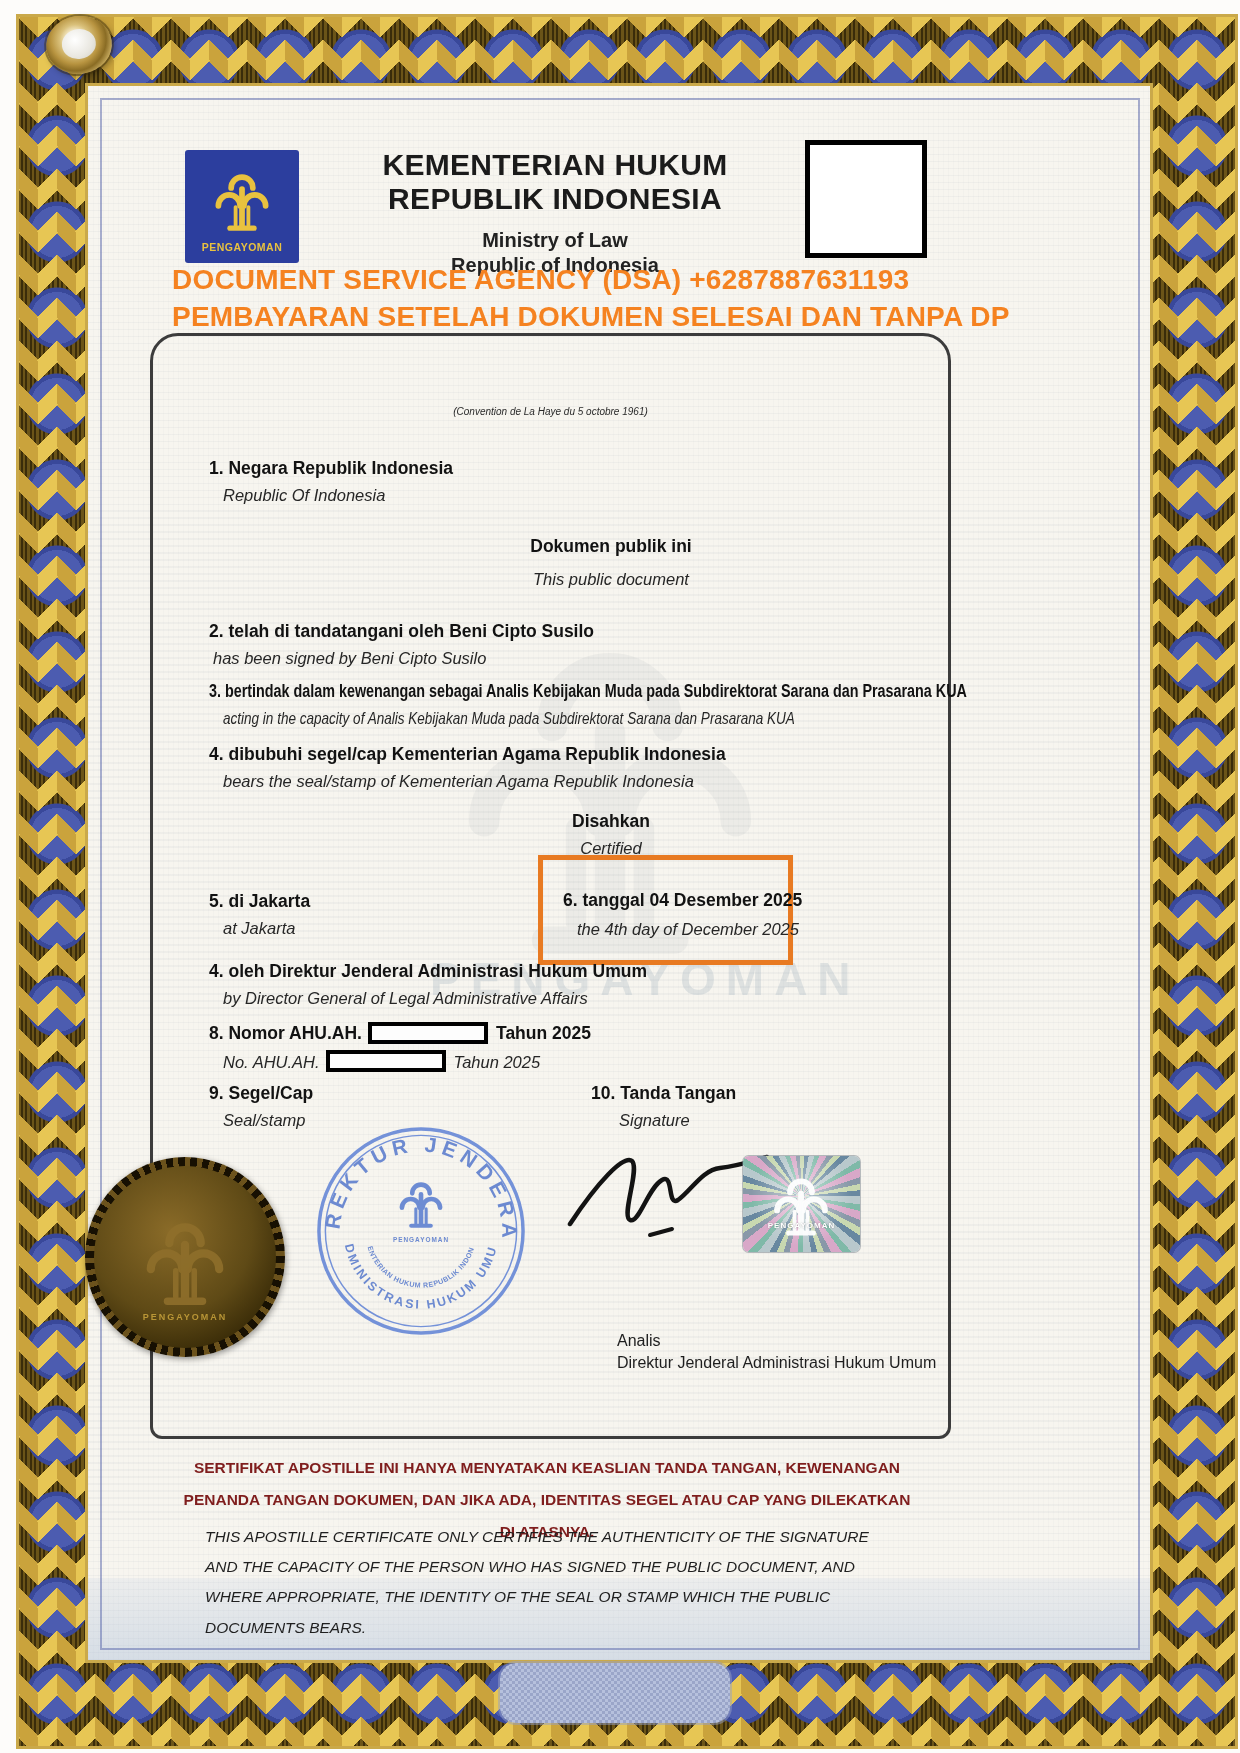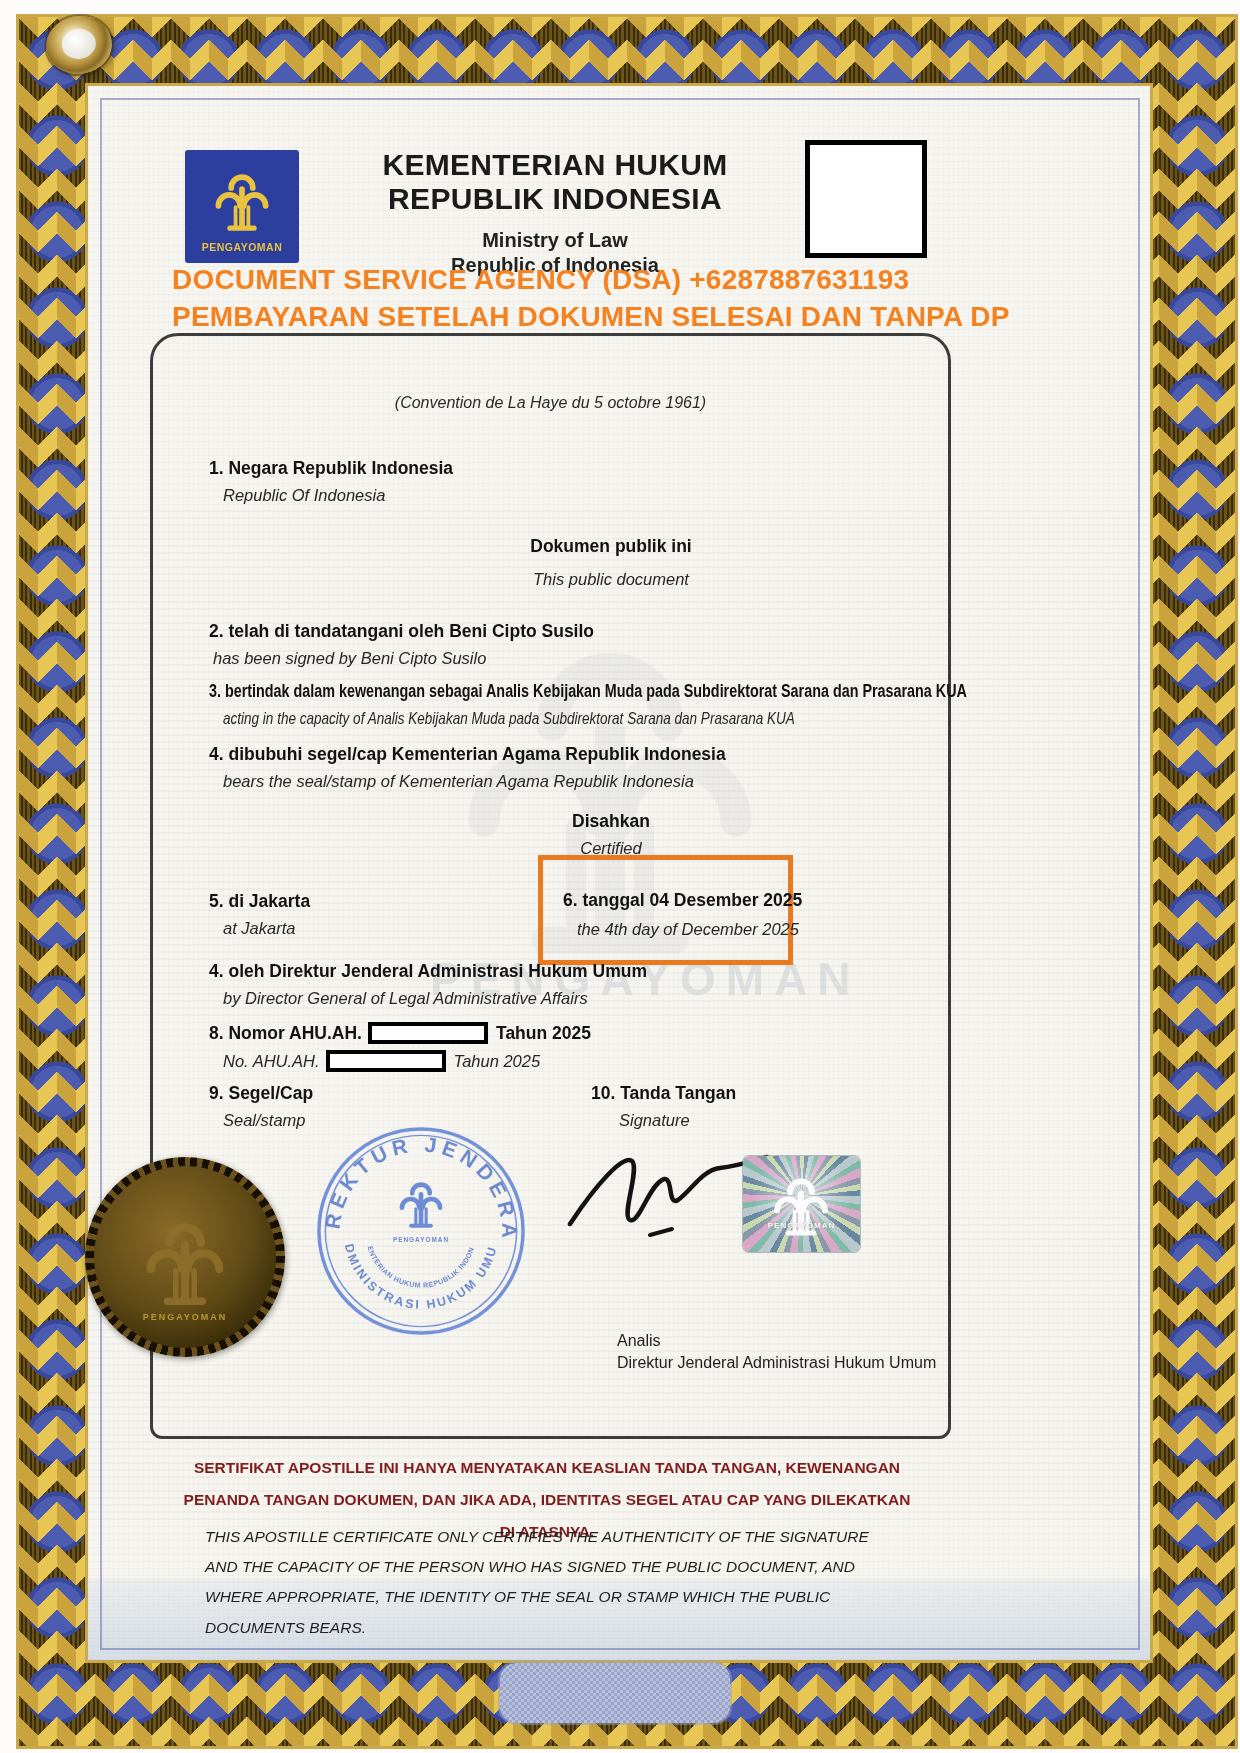--- a/index.html
+++ b/index.html
@@ -46,27 +46,27 @@
   .ministry .gap{height:12px;}
   .redact-top{position:absolute;left:805px;top:140px;width:112px;height:108px;background:#fff;border:5px solid #000;}
   .ad-line{position:absolute;left:172px;font-size:28px;font-weight:700;color:#f58220;letter-spacing:.2px;white-space:nowrap;}
   .ad-1{top:264px;} .ad-2{top:301px;}
 
   
   .main-box{position:absolute;left:150px;top:333px;width:795px;height:1100px;
     border:3px solid #3c3c3c;border-radius:28px 28px 12px 12px;}
   .mb{position:absolute;}
   .title{left:0;top:20px;width:100%;text-align:center;font-size:37px;font-weight:700;letter-spacing:2px;color:#1a1a1a;}
-  .subtitle{left:0;top:58px;width:100%;text-align:center;font-style:italic;font-size:16px;color:#2a2a2a;}
+  .subtitle{left:0;top:70px;width:100%;text-align:center;font-style:italic;font-size:10px;color:#2a2a2a;}
   .id-line{font-weight:700;font-size:17.5px;color:#121212;white-space:nowrap;}
   .en-line{font-style:italic;font-size:16.5px;color:#262626;white-space:nowrap;}
   .squeeze{transform:scaleX(.82);transform-origin:left center;}
   .ctr{width:300px;text-align:center;left:308px;}
   .orange-box{left:385px;top:519px;width:245px;height:100px;border:5px solid #e87a22;}
-  .row8{display:flex;align-items:center;}
+  .row8{display:flex;align-items:flex-end;}
   .redact-sm{display:inline-block;width:112px;height:14px;background:#fdfdfd;border:4px solid #000;margin:0 8px 0 6px;}
 
   
   .stamp{position:absolute;left:312px;top:1122px;width:218px;height:218px;opacity:.88;color:#5b7ed0;}
   .gold-seal{position:absolute;left:85px;top:1157px;width:200px;height:200px;border-radius:50%;
     background:repeating-conic-gradient(#6b521c 0 3.2deg,#171002 3.2deg 7.2deg);
     box-shadow:1px 2px 6px rgba(0,0,0,.4);}
   .gold-seal .inner{position:absolute;left:9px;top:9px;width:182px;height:182px;border-radius:50%;
     background:radial-gradient(circle at 42% 36%,#8a6b28,#5f4a16 52%,#3a2c08 78%,#241a04);
     display:flex;align-items:center;justify-content:center;flex-direction:column;}

